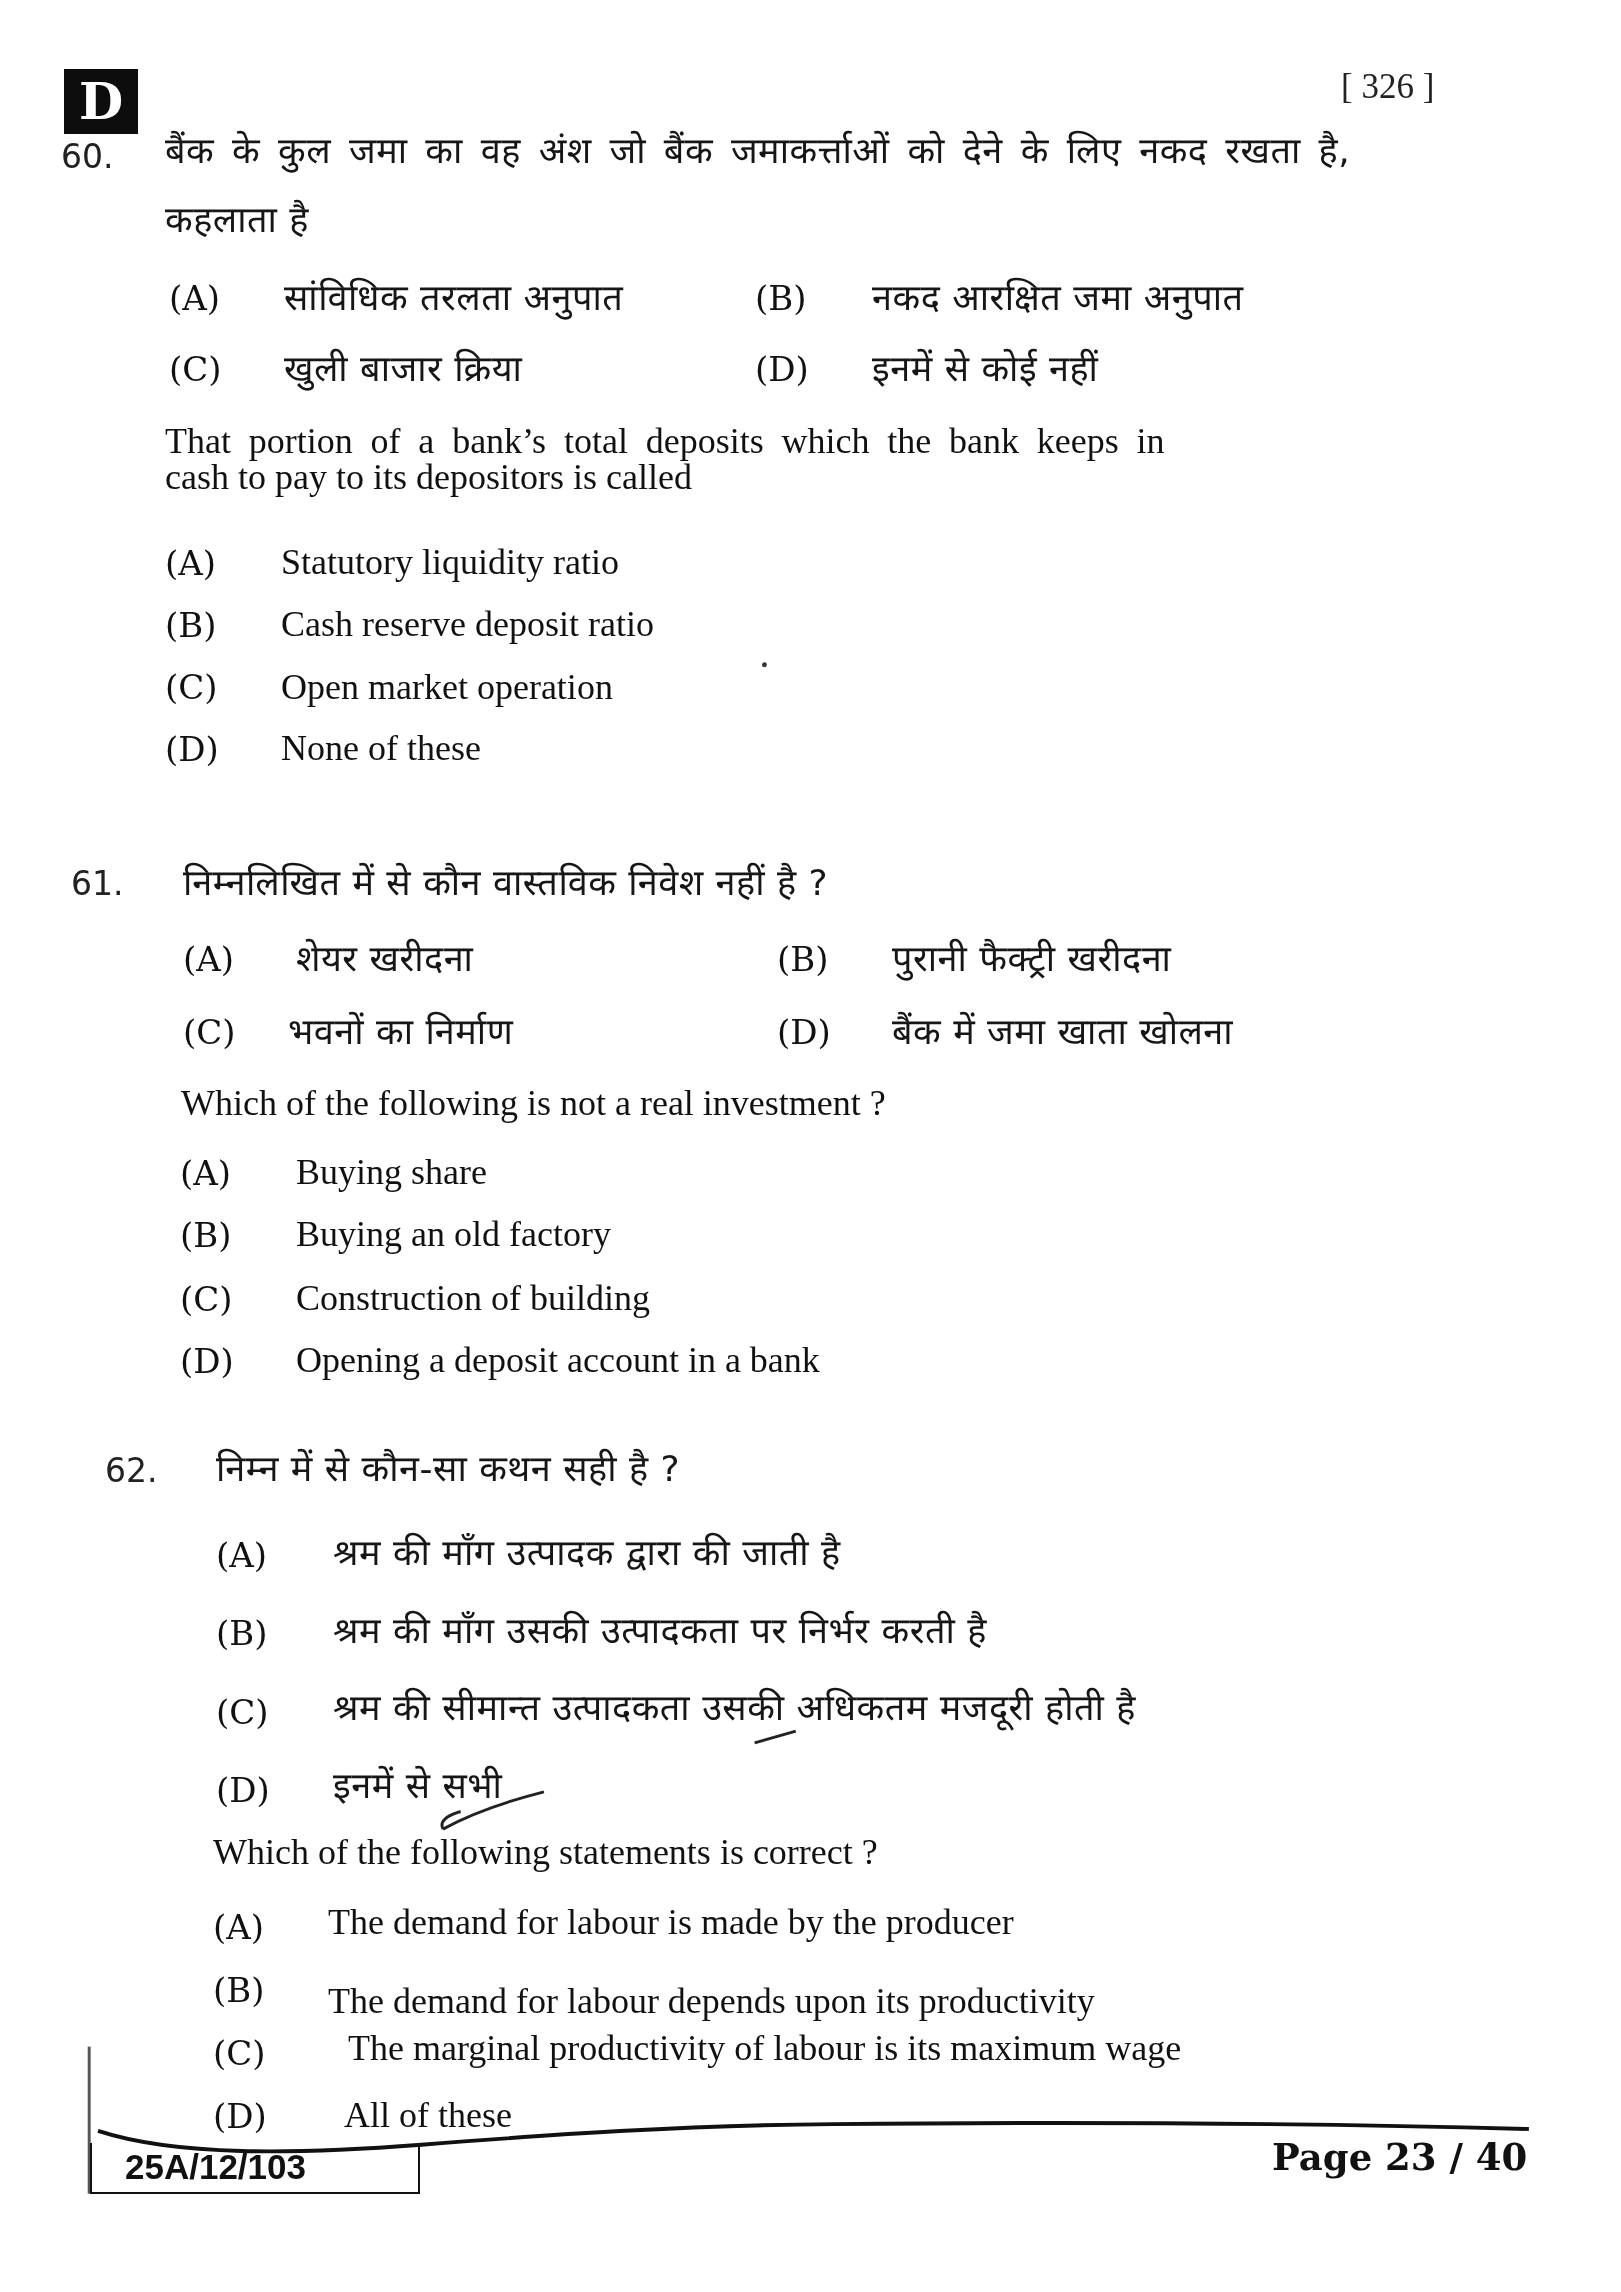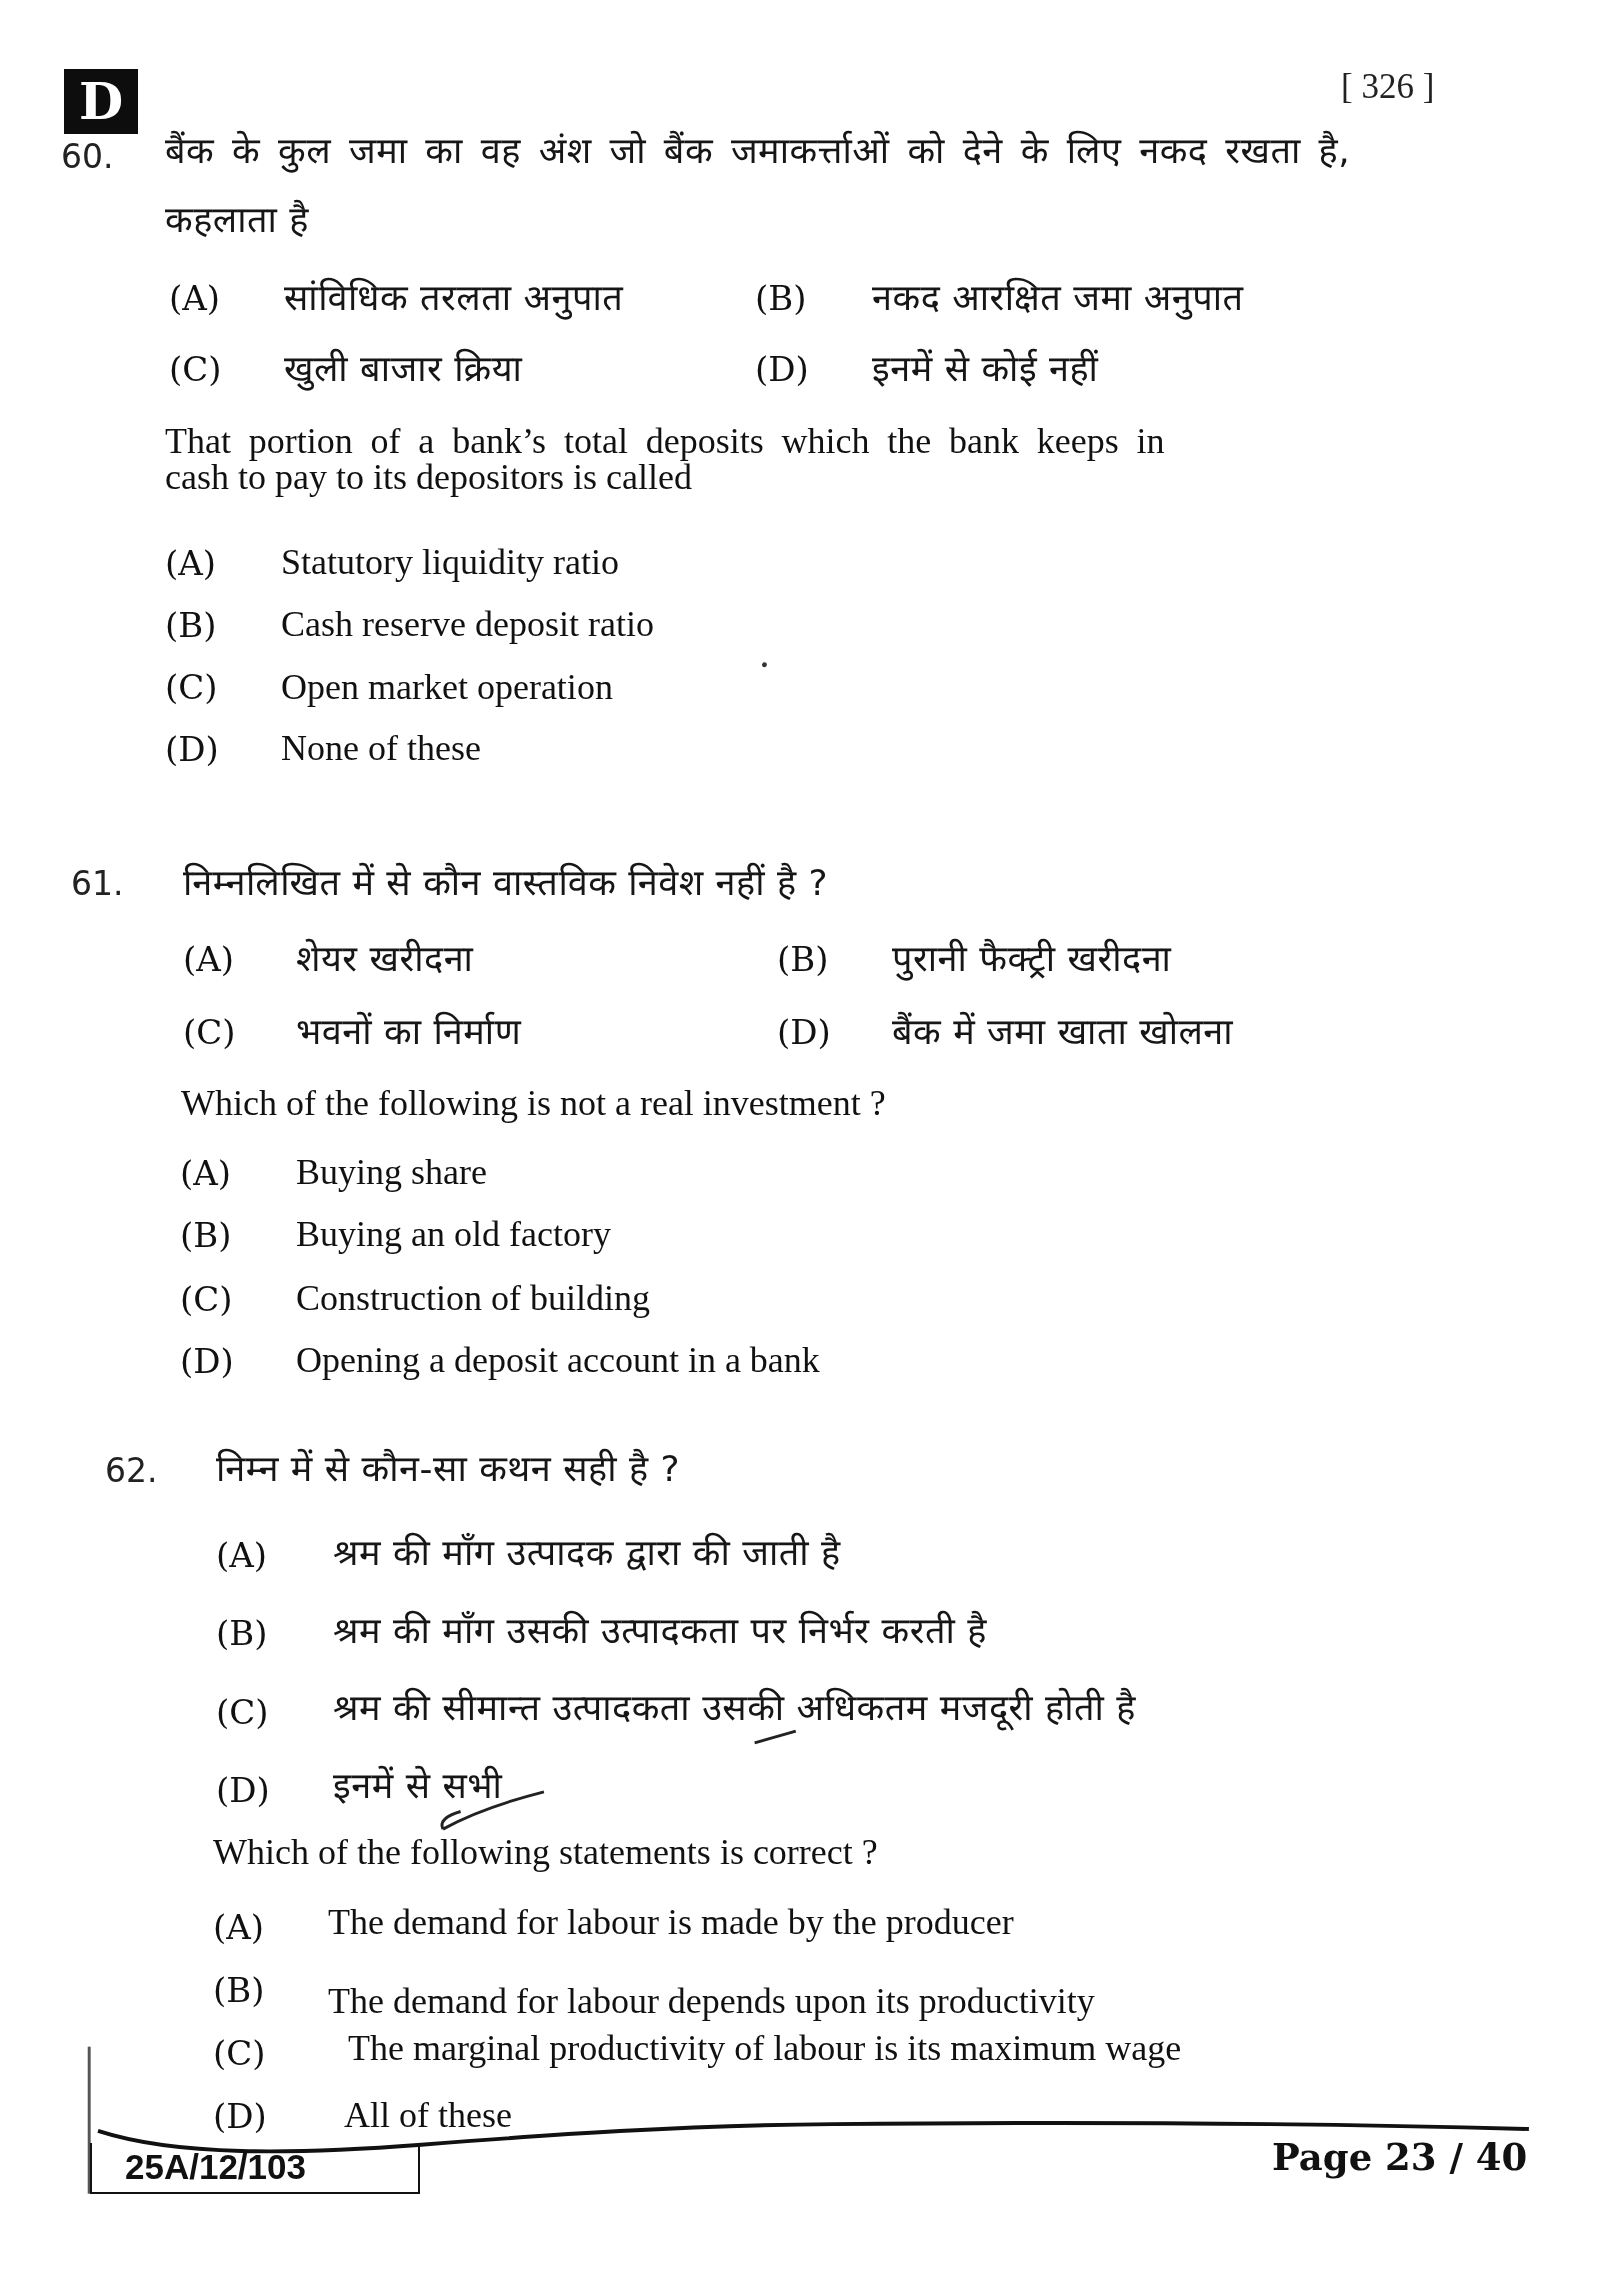--- a/index.html
+++ b/index.html
@@ -55,21 +55,21 @@
 
 <div>
   <div class="abs qnum" style="left:71px; top:864px;">61.</div>
   <div class="abs hi" style="left:183px; top:857px;">निम्नलिखित में से कौन वास्तविक निवेश नहीं है ?</div>
 
   <div class="abs lbl" style="left:183px; top:939px;">(A)</div>
   <div class="abs hi" style="left:296px; top:933px;">शेयर खरीदना</div>
   <div class="abs lbl" style="left:777px; top:939px;">(B)</div>
   <div class="abs hi" style="left:892px; top:933px;">पुरानी फैक्ट्री खरीदना</div>
   <div class="abs lbl" style="left:183px; top:1012px;">(C)</div>
-  <div class="abs hi" style="left:296px; top:1006px;">भवनों का निर्माण</div>
+  <div class="abs hi" style="left:288px; top:1006px;">भवनों का निर्माण</div>
   <div class="abs lbl" style="left:777px; top:1012px;">(D)</div>
   <div class="abs hi" style="left:892px; top:1006px;">बैंक में जमा खाता खोलना</div>
 
   <div class="abs en" style="left:181px; top:1082px;">Which of the following is not a real investment ?</div>
 
   <div class="abs lbl" style="left:180px; top:1153px;">(A)</div>
   <div class="abs en" style="left:296px; top:1151px;">Buying share</div>
   <div class="abs lbl" style="left:180px; top:1215px;">(B)</div>
   <div class="abs en" style="left:296px; top:1213px;">Buying an old factory</div>
   <div class="abs lbl" style="left:180px; top:1279px;">(C)</div>

